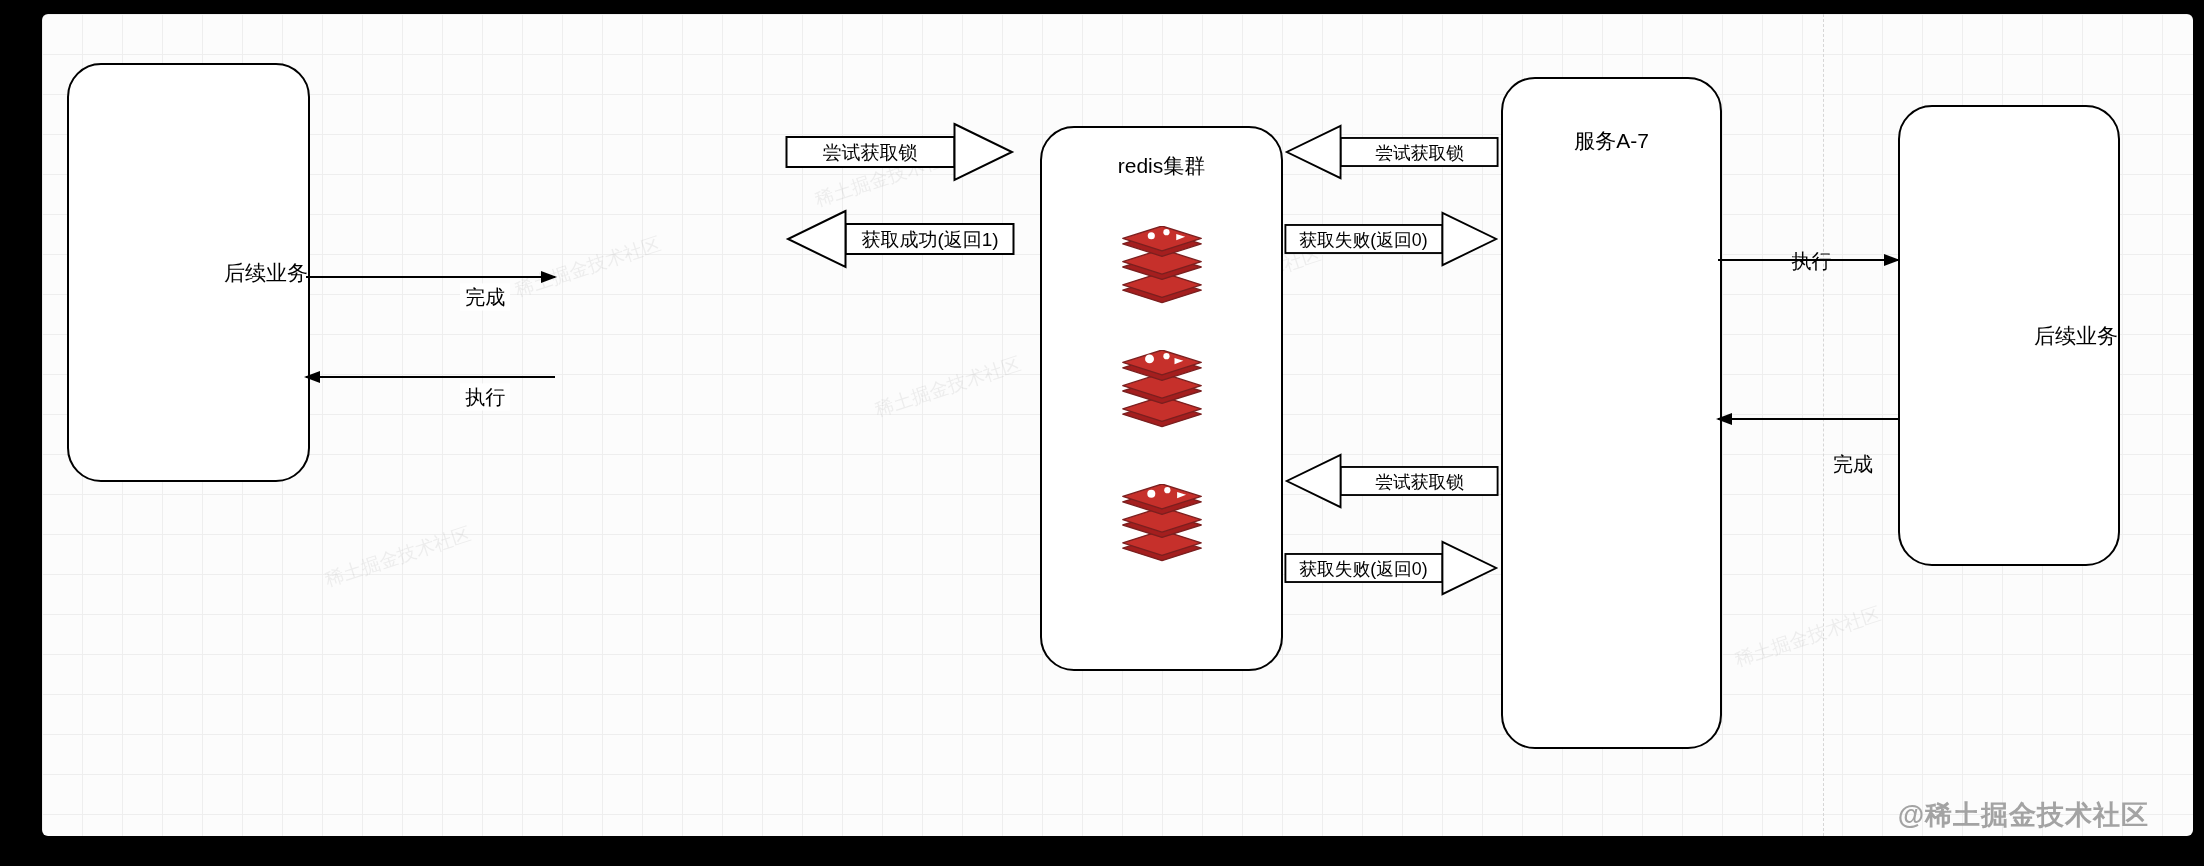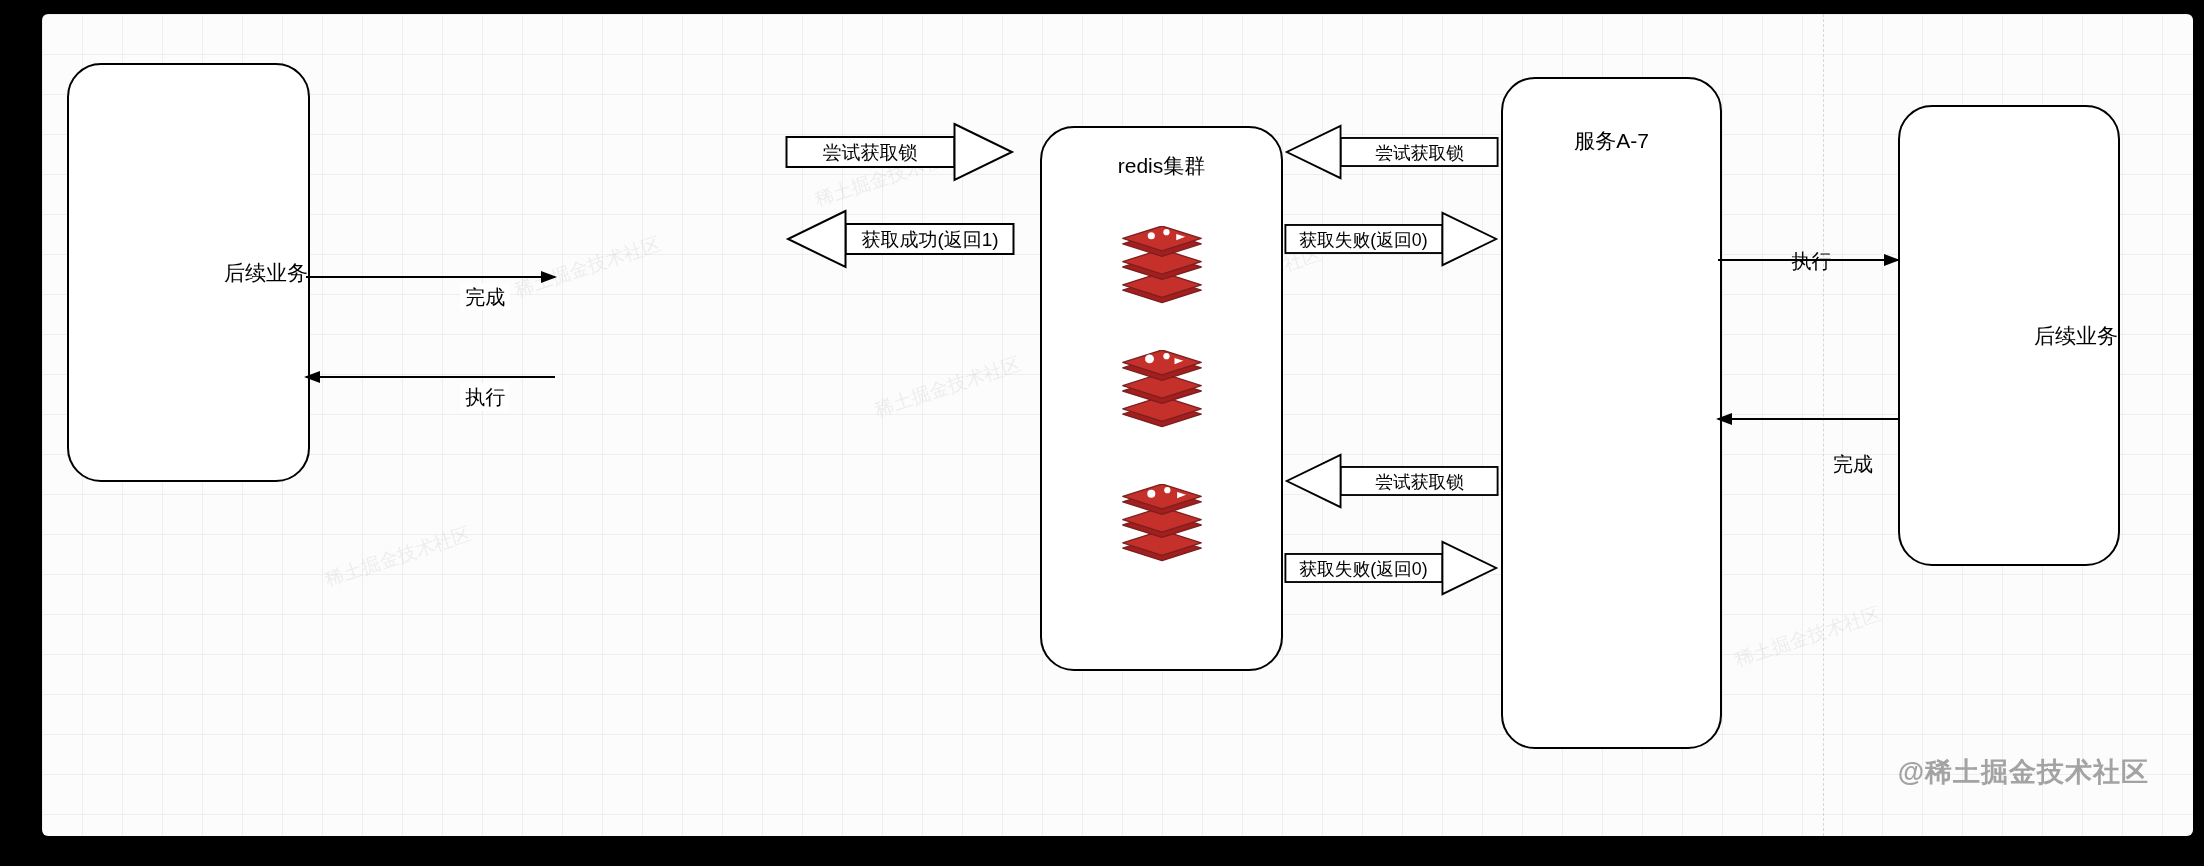--- a/index.html
+++ b/index.html
@@ -36,21 +36,21 @@
   .edge .label.below{top:24px;background:transparent;}
 
   
   .block-arrow{position:absolute;z-index:3;overflow:visible;}
   .block-arrow rect,.block-arrow polygon{fill:#ffffff;stroke:#000;stroke-width:2;}
   .block-arrow text{font-family:"Liberation Sans", sans-serif;font-size:19px;fill:#000;}
 
   
   .tile-watermark{position:absolute;transform:rotate(-18deg);font-size:19px;
                   color:rgba(110,110,110,0.10);white-space:nowrap;z-index:1;}
-  .credit{position:absolute;right:44px;top:740px;font-size:27px;font-weight:600;
+  .credit{position:absolute;right:44px;top:783px;font-size:27px;font-weight:600;
           color:#a3a3a3;letter-spacing:1px;z-index:4;}
 </style>
 </head>
 <body>
 
 <div id="stage">
   <div id="canvas">
 
     <div class="page-divider" style="left:1781px;"></div>
 

